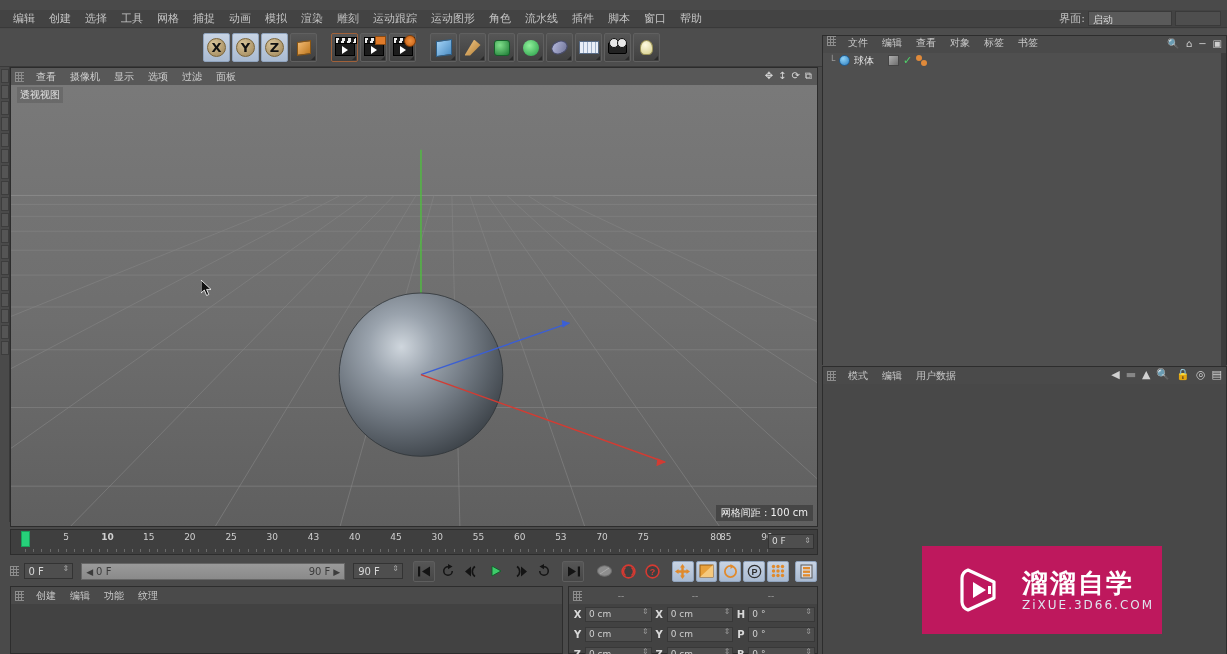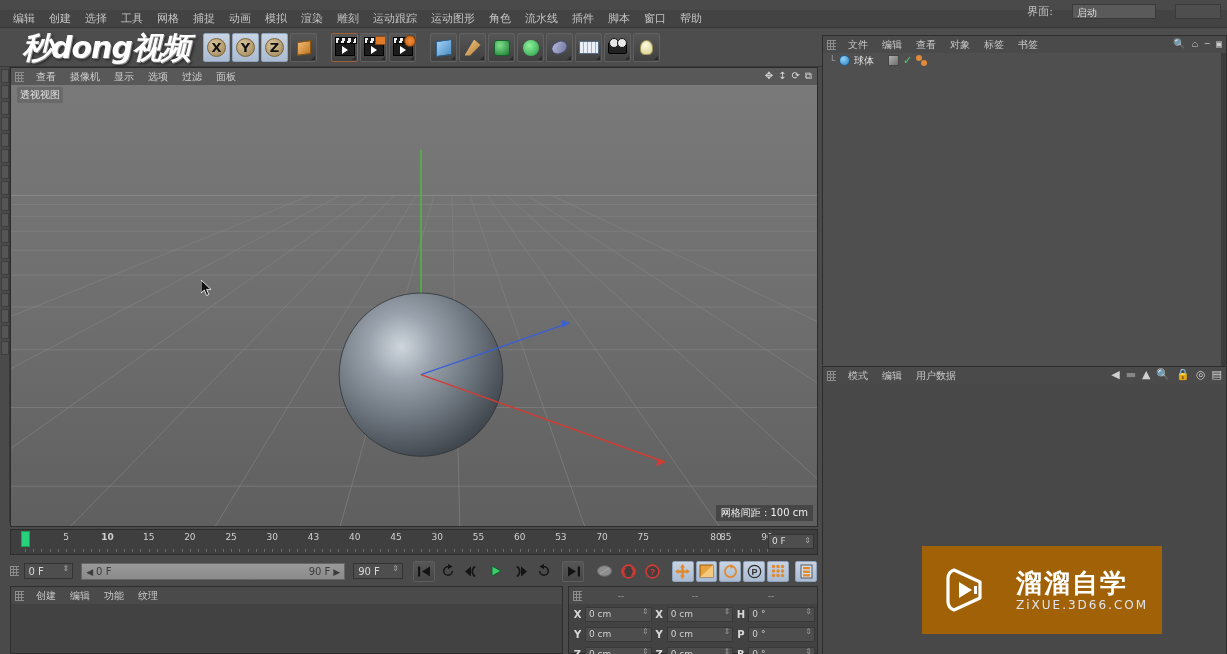--- a/index.html
+++ b/index.html
@@ -26,21 +26,21 @@
   
   .menubar {
     position: absolute; top: 10px; left: 0; width: 1227px; height: 18px;
     background: #434343; border-bottom: 1px solid #393939;
     display: flex; align-items: center; padding-left: 6px;
   }
   .menubar .mi {
     font-size: 11px; color: #c4c4c4; padding: 1px 7px; white-space: nowrap; cursor: default;
   }
   .iface {
-    position: absolute; right: 6px; top: 4px; display: flex; align-items: center; gap: 19px; margin-left: 40px;
+    position: absolute; right: 6px; top: 11px; display: flex; align-items: center; gap: 3px; margin-left: 40px;
   }
   .iface .lbl { font-size: 11px; color: #c4c4c4; }
   .iface .dd {
     width: 84px; height: 15px; background: #5a5a5a; border: 1px solid #3a3a3a;
     font-size: 10px; color: #dcdcdc; padding: 1px 4px; position: relative;
   }
   .iface .dd2 { width: 46px; height: 15px; background: #4e4e4e; border: 1px solid #3a3a3a; }
 
   
   .toolbar {
@@ -199,21 +199,21 @@
     flex: 1; height: 15px; background: #4d4d4d; border: 1px solid #383838;
     font-size: 9px; color: #cfcfcf; padding: 1px 3px; position: relative;
   }
   .co-in .sp { position: absolute; right: 2px; top: 1px; font-size: 8px; color: #999; line-height: 5px; }
 
   
   .objmgr {
     position: absolute; top: 35px; left: 822px; width: 405px; height: 330px;
     background: #464646; border: 1px solid #2d2d2d;
   }
-  .om-head { height: 17px; background: #4a4a4a; display: flex; align-items: center; padding-left: 4px; position: relative; font-family: Liberation Mono, monospace; }
+  .om-head { height: 17px; background: #4a4a4a; display: flex; align-items: flex-start; padding-left: 4px; position: relative; }
   .om-head .omi { font-size: 10px; color: #c8c8c8; padding: 0 7px; }
   .om-tools { position: absolute; right: 4px; top: 2px; display: flex; gap: 6px; align-items: center; }
   .om-tools span { font-size: 10px; color: #cfcfcf; }
   .om-body { position: relative; height: 313px; background: #4f4f4f; }
   .om-row { display: flex; align-items: center; height: 15px; padding-left: 6px; gap: 4px; font-size: 10px; color: #e2e2e2; }
   .om-sphere { width: 11px; height: 11px; border-radius: 50%;
     background: radial-gradient(circle at 35% 30%, #8fd2f7, #2e7fc0); border: 1px solid #1f5c90; }
   .om-tag-a { width: 11px; height: 11px; background: linear-gradient(135deg,#b0b0b0,#6e6e6e); border: 1px solid #444; }
   .om-check { color: #4fd46a; font-size: 11px; }
   .om-tag-b { width: 12px; height: 11px; position: relative; }
@@ -228,21 +228,21 @@
   }
   .am-head { height: 17px; background: #4a4a4a; display: flex; align-items: center; padding-left: 4px; position: relative; }
   .am-head .ami { font-size: 10px; color: #c8c8c8; padding: 0 7px; }
   .am-tools { position: absolute; right: 4px; top: 1px; display: flex; gap: 6px; align-items: center; }
   .am-tools span { font-size: 11px; color: #d0d0d0; }
   .am-body { height: 270px; background: #484848; }
 
   
   .watermark {
     position: absolute; left: 922px; top: 546px; width: 240px; height: 88px;
-    background: #a16207; display: flex; align-items: center; gap: 28px; padding-left: 18px; z-index: 30;
+    background: #be185d; display: flex; align-items: center; gap: 20px; padding-left: 32px; z-index: 30;
   }
   .wm-play { width: 48px; height: 48px; position: relative; }
   .wm-txt .cn { font-size: 26px; color: #fff; letter-spacing: 2px; line-height: 30px; font-weight: bold; }
   .wm-txt .en { font-size: 12px; color: #dfe4ef; letter-spacing: 2px; }
 
   .dotsicon { width: 9px; height: 10px; margin-right: 5px;
     background: repeating-linear-gradient(0deg,#8d8d8d 0 1px,transparent 1px 3px),
                 repeating-linear-gradient(90deg,#8d8d8d 0 1px,transparent 1px 3px); }
 </style>
 </head>
@@ -353,21 +353,20 @@
         <span class="cam"></span>
           <div class="corner"></div>
       </div>
       <div class="tbtn dk">
         <span class="bulb"></span>
           <div class="corner"></div>
       </div>
     </div>
   </div>
 
-  <div class="logo">秒dong视频</div>
 
   <div class="rail" id="rail">
       <div class="rb"></div>
       <div class="rb"></div>
       <div class="rb"></div>
       <div class="rb"></div>
       <div class="rb"></div>
       <div class="rb"></div>
       <div class="rb"></div>
       <div class="rb"></div>

